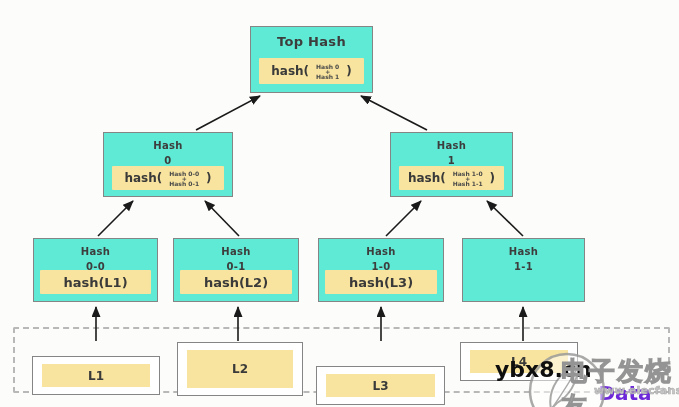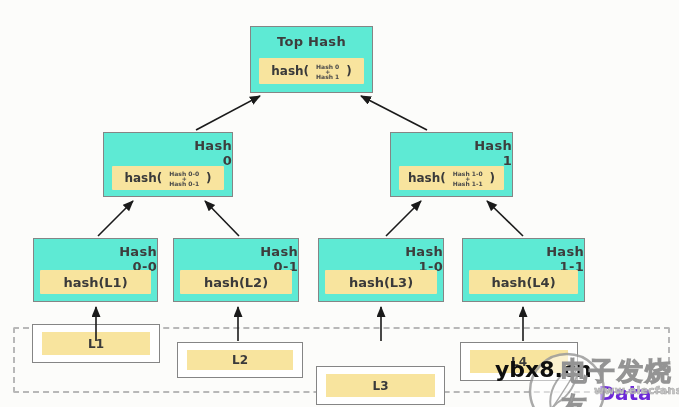--- a/index.html
+++ b/index.html
@@ -11,21 +11,21 @@
   }
   .node{
     position:absolute;box-sizing:border-box;
     background:#5eead4;border:1px solid #858585;
     text-align:center;
   }
   .node .title{
     font-weight:700;font-size:13px;line-height:16px;margin-top:7px;color:#3d3d3d;
     letter-spacing:.3px;
   }
-  .node .title.two-line{font-size:13px;line-height:15px;margin-top:5px;text-align:right;}
+  .node .title.two-line{font-size:10px;line-height:15px;margin-top:5px;}
   .hbar{
     position:absolute;background:#f8e49e;border-radius:1px;
     display:flex;align-items:center;justify-content:center;
     font-weight:700;color:#3a3a3a;
   }
   .formula-bar{left:8px;right:8px;bottom:8px;height:26px;font-size:12px;}
   .formula-bar .func{font-weight:700;}
   .stack{
     display:inline-block;margin:0 7px;font-size:6px;line-height:5px;
     font-weight:700;color:#4a4a4a;text-align:center;vertical-align:middle;
@@ -136,33 +136,32 @@
     <span>1-0</span>
   </div>
   <div class="hbar leaf-bar">hash(L3)</div>
 </div>
 
 <div class="node" style="left:462px;top:238px;width:123px;height:64px;">
   <div class="title two-line">
     <span>Hash</span><br>
     <span>1-1</span>
   </div>
-  <div class="hbar leaf-bar">hash(L4)</div>
 </div>
 
 <div class="data-dashed"></div>
 <div class="data-label">
   <div class="l1">Data</div>
   <div class="l2">Blocks</div>
 </div>
 
-<div class="block" style="left:32px;top:324px;width:128px;height:39px;">
+<div class="block" style="left:32px;top:356px;width:128px;height:39px;">
   <div class="fill">L1</div>
 </div>
-<div class="block" style="left:177px;top:342px;width:126px;height:36px;">
+<div class="block" style="left:177px;top:342px;width:126px;height:54px;">
   <div class="fill">L2</div>
 </div>
 <div class="block" style="left:316px;top:342px;width:129px;height:39px;margin-top:24px;">
   <div class="fill">L3</div>
 </div>
 <div class="block" style="left:460px;top:342px;width:118px;height:39px;">
   <div class="fill">L4</div>
 </div>
 
 <svg id="arrows" width="679" height="407" viewBox="0 0 679 407">

